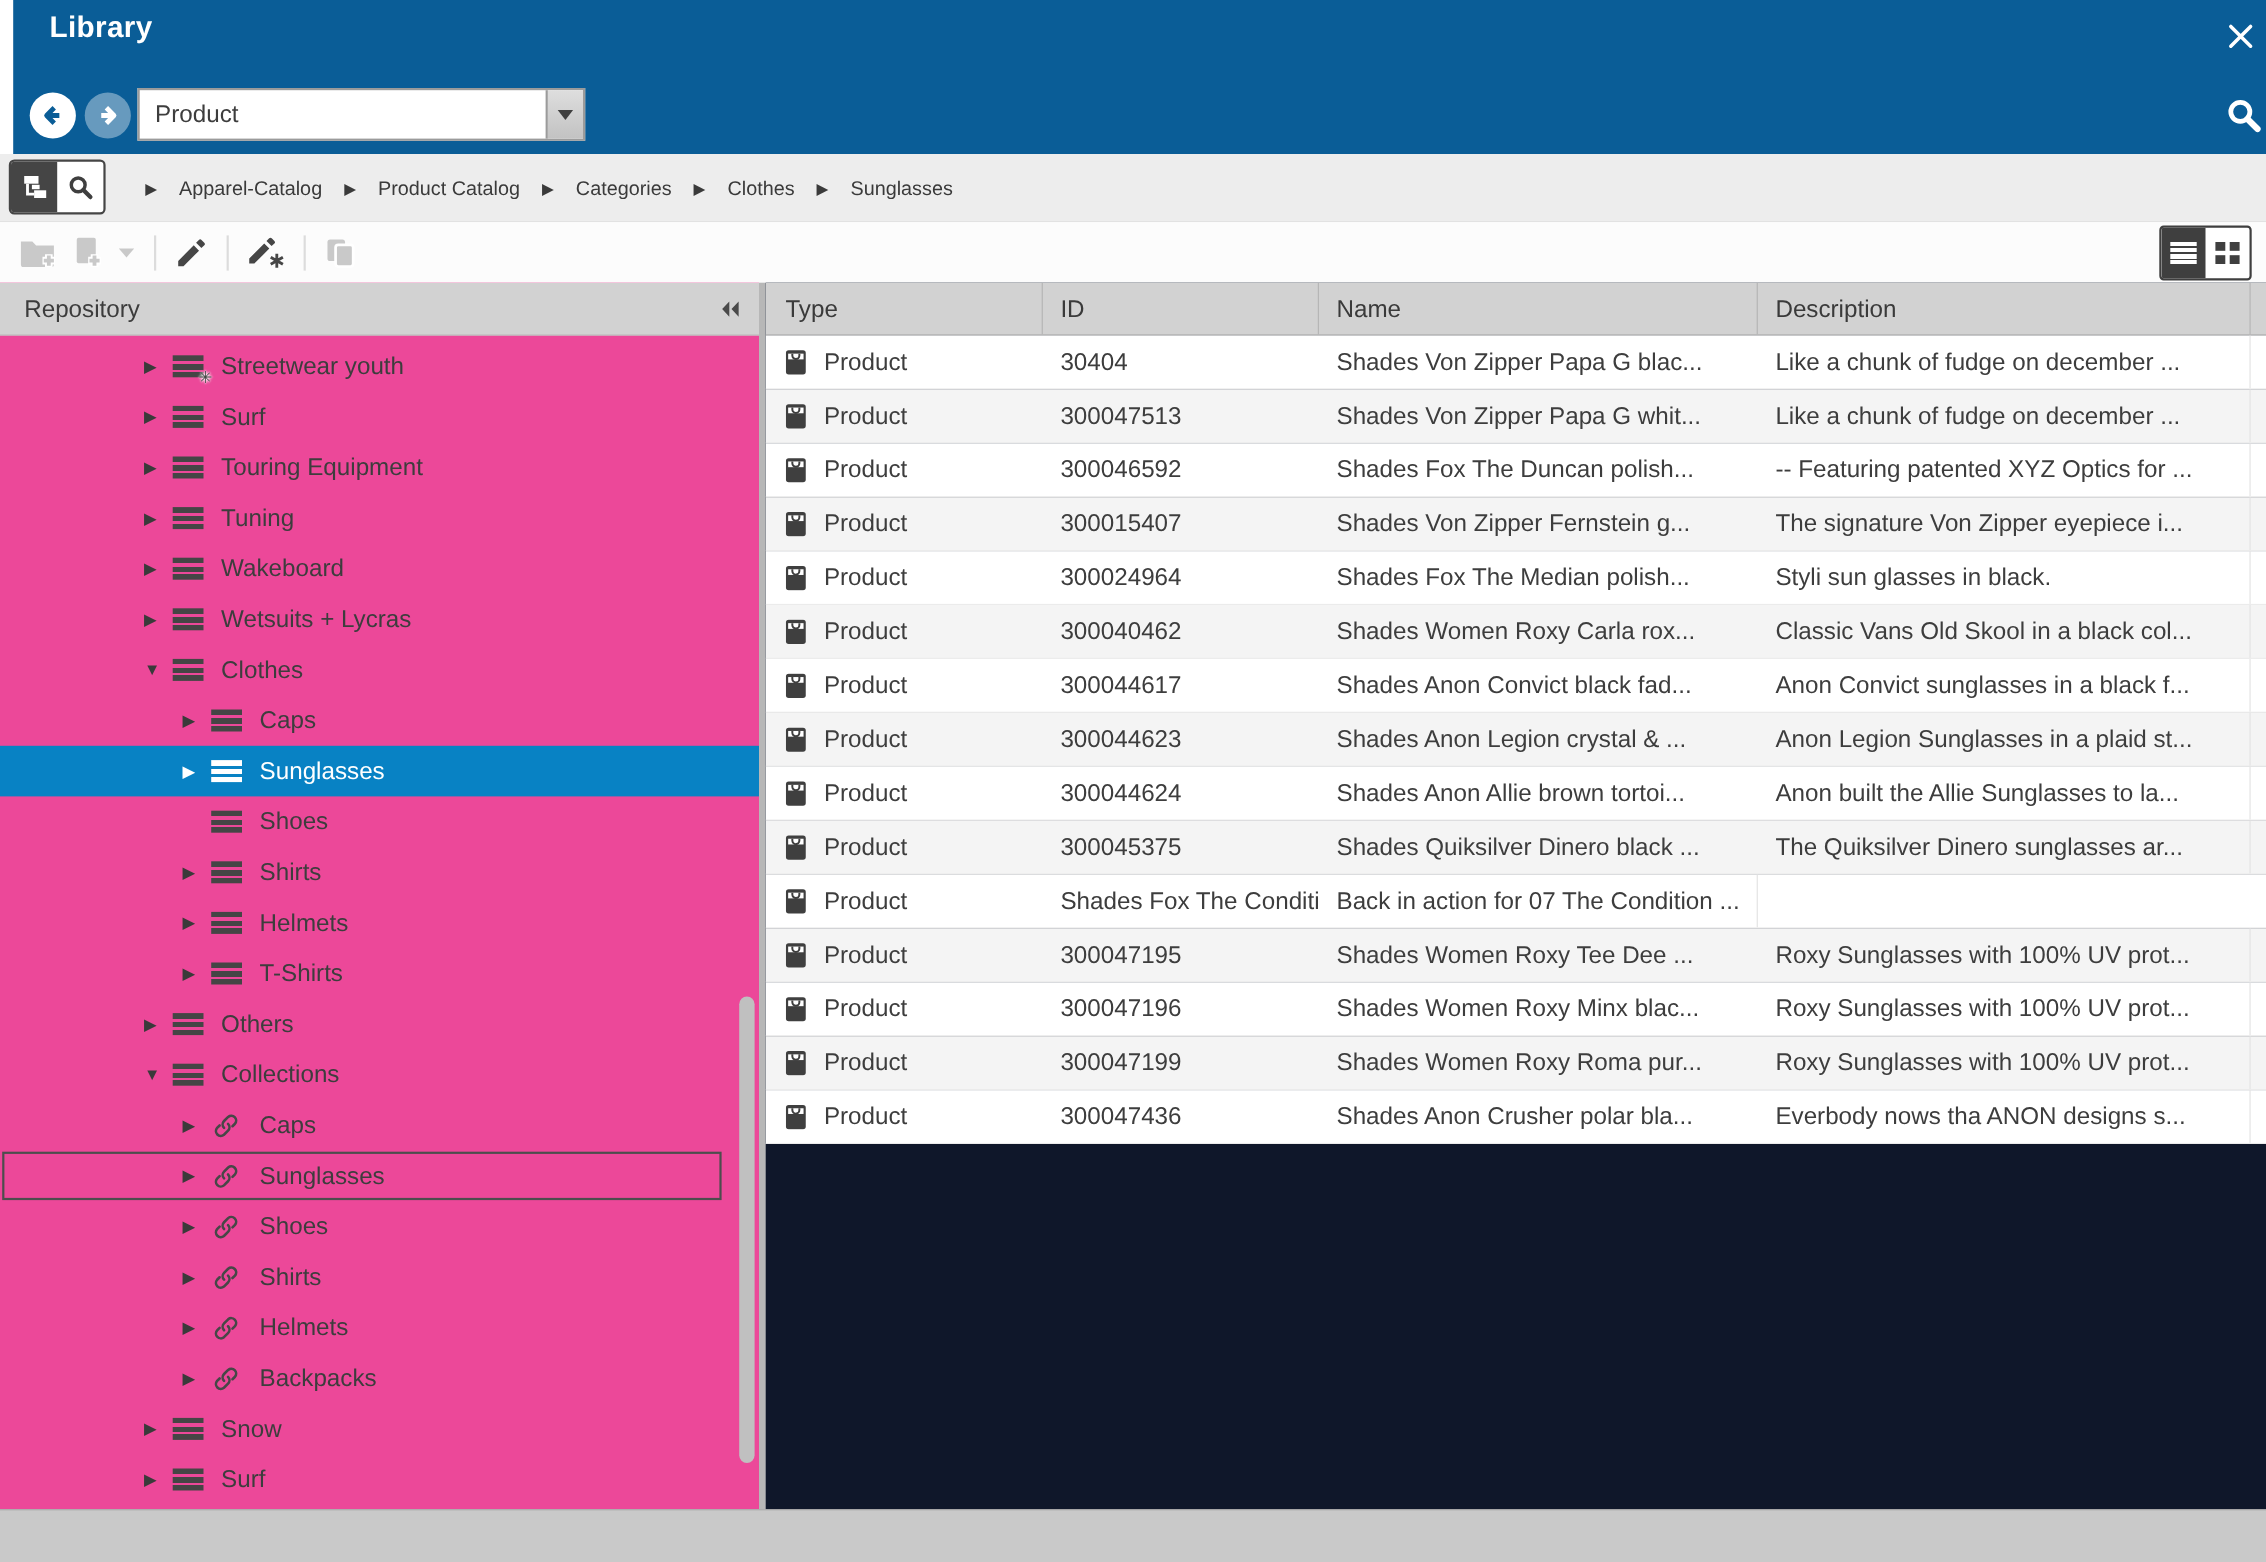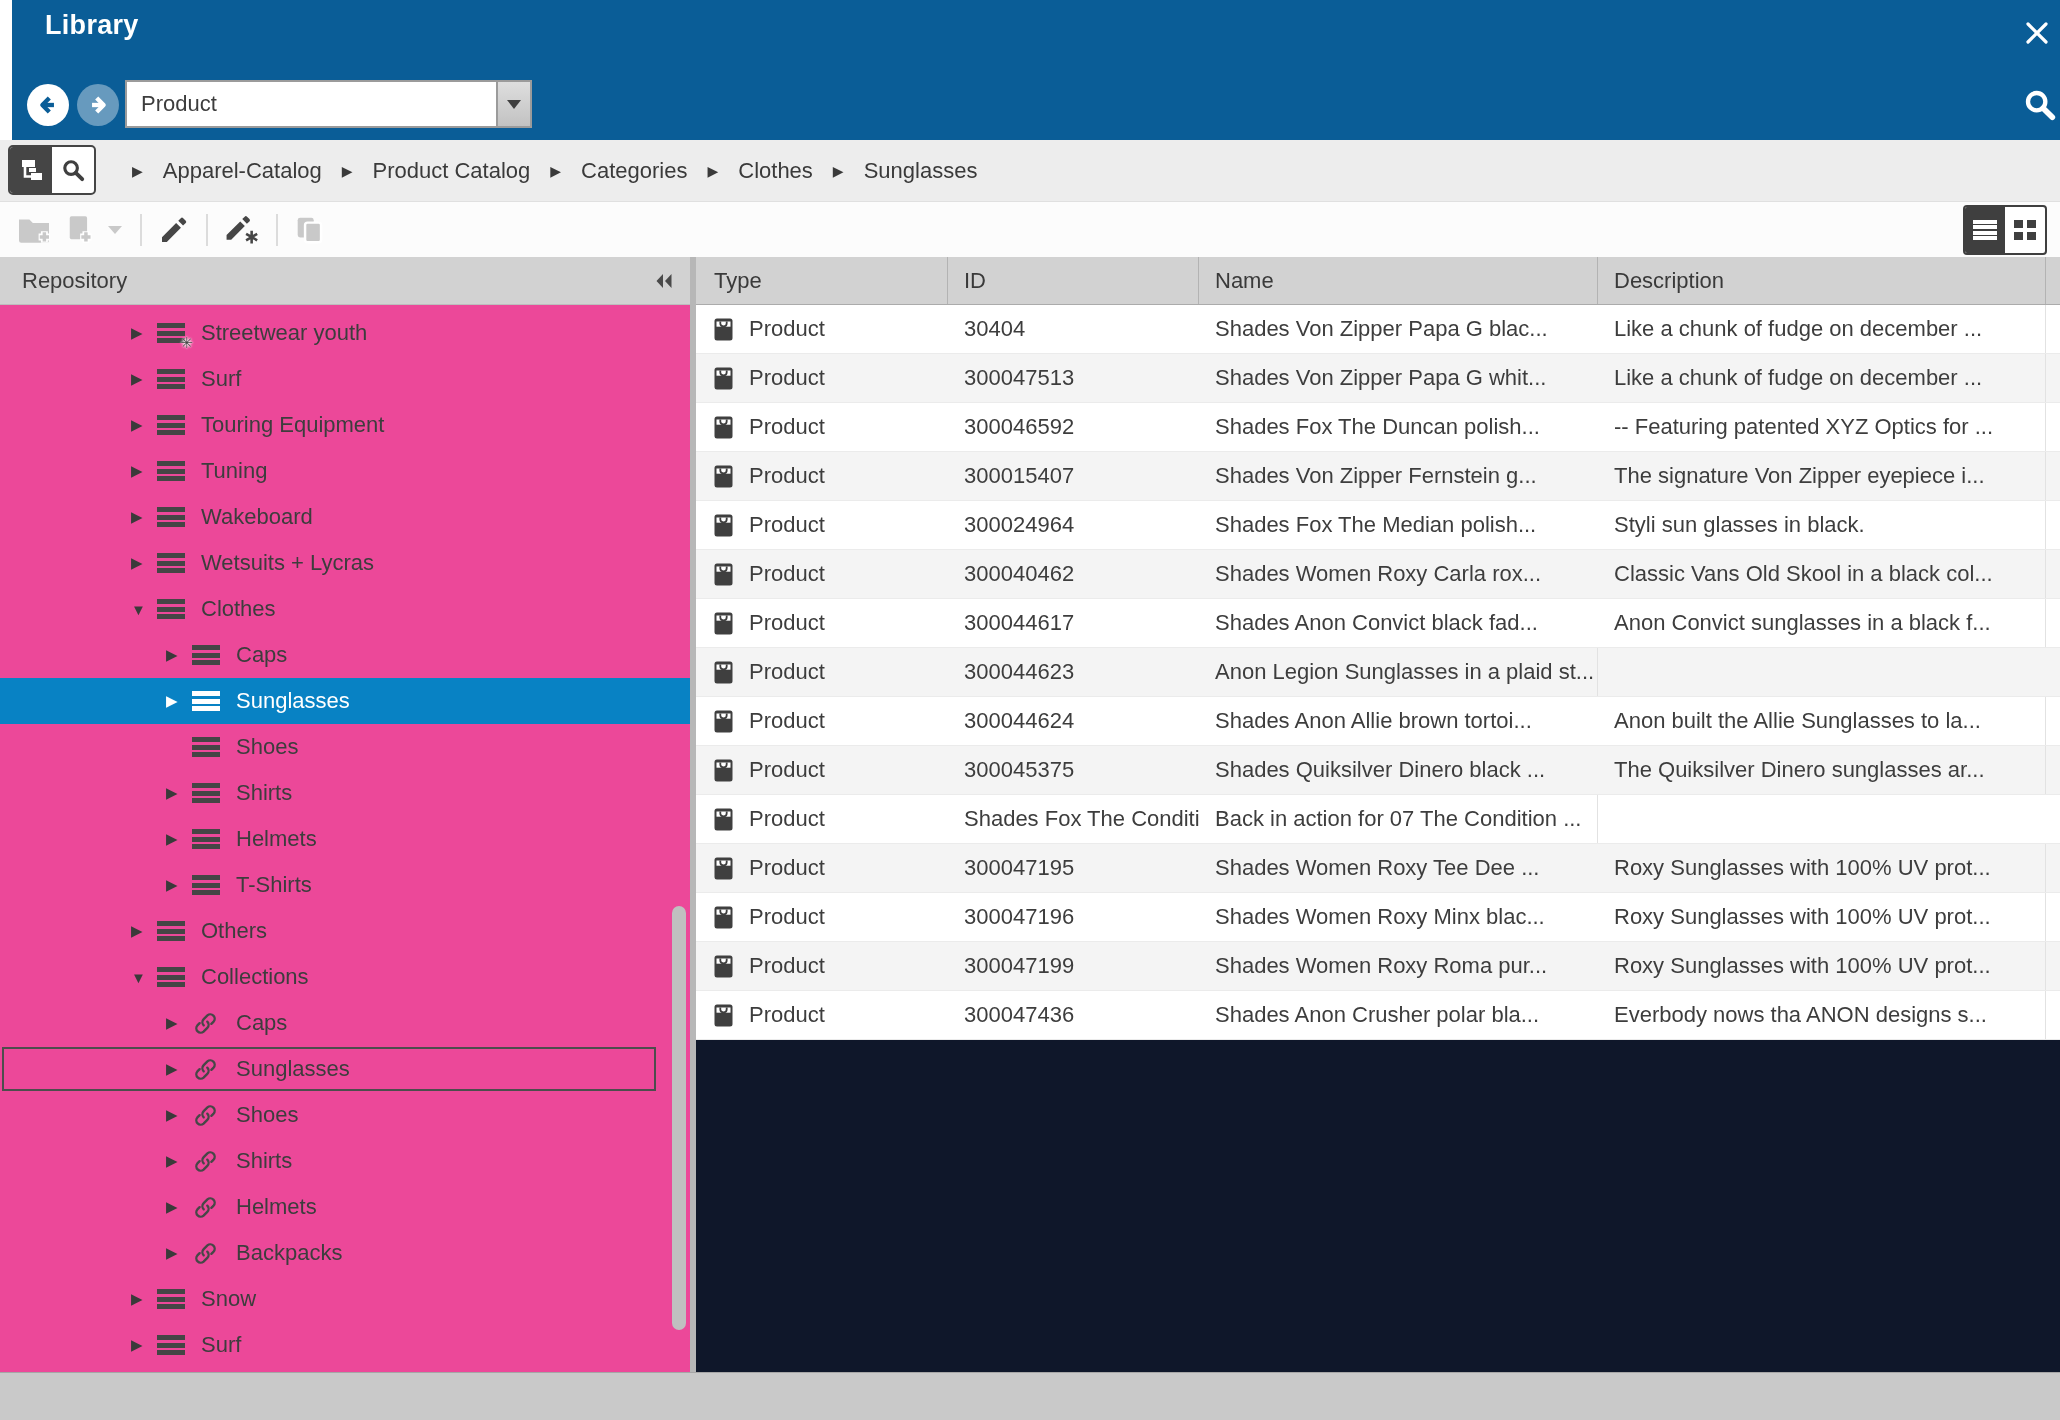--- a/index.html
+++ b/index.html
@@ -21,21 +21,21 @@
   .search-input::placeholder { color:#8d8d8d; opacity:1; }
   .search-go { position:absolute; left:2008px; top:82px; width:46px; height:46px; background:transparent; border:none; }
 
   
   .crumbrow { position:absolute; left:0; top:140px; width:2060px; height:62px; background:#ededed; border-bottom:1px solid #e0e0e0; }
   .mode-toggle { position:absolute; left:8px; top:5px; width:88px; height:50px; border:2px solid #454545; border-radius:5px; overflow:hidden; display:flex; background:#fff; }
   .mode-btn { width:42px; height:100%; display:flex; align-items:center; justify-content:center; }
   .mode-btn.active { background:#454545; }
   .crumbs { position:absolute; left:112px; top:0; height:62px; display:flex; align-items:center; }
   .bc-sep { font-size:14px; color:#3a3a3a; margin:0 20px; }
-  .bc-item { font-size:22px; color:#3a3a3a; white-space:nowrap; cursor:pointer; }
+  .bc-item { font-size:18px; color:#3a3a3a; white-space:nowrap; cursor:pointer; }
 
   
   .toolbar { position:absolute; left:0; top:202px; width:2060px; height:55px; background:#fcfcfc; display:flex; align-items:center; padding-left:10px; }
   .tb-icon { display:flex; align-items:center; justify-content:center; margin:0 6px; }
   .tb-sep { width:2px; height:32px; background:#dcdcdc; margin:0 10px; }
   .view-toggle { position:absolute; left:1963px; top:3px; width:84px; height:50px; border:2px solid #3f3f3f; border-radius:4px; overflow:hidden; display:flex; background:#fff; }
   .view-btn { width:40px; display:flex; align-items:center; justify-content:center; }
   .view-btn.active { background:#3f3f3f; }
   .glyph-bars-w { width:24px; height:20px; background:linear-gradient(#fff 0 4px,transparent 4px 5.5px,#fff 5.5px 9.5px,transparent 9.5px 11px,#fff 11px 15px,transparent 15px 16.5px,#fff 16.5px 20px); }
   .glyph-grid { width:22px; height:20px; display:grid; grid-template-columns:9px 9px; grid-template-rows:8px 8px; gap:4px; }
@@ -519,20 +519,21 @@
   <span>
     <svg width="19" height="23" viewBox="0 0 19 23">
       <rect x="0.5" y="0.5" width="18" height="22" rx="2.5" fill="#3f3f3f"></rect>
       <rect x="2.5" y="3.5" width="14" height="5.2" fill="#fff"></rect>
       <path d="M6.3 3.5 v1.7 a3.2 3.2 0 0 0 6.4 0 V3.5" fill="none" stroke="#3f3f3f" stroke-width="1.8"></path>
     </svg>
   </span>
 <span class="type-label">Product</span>
         </div>
         <div class="td">300044623</div>
+        <div class="td">Shades Anon Legion crystal &amp; ...</div>
         <div class="td desc">Anon Legion Sunglasses in a plaid st...</div>
         <div class="td-gutter"></div>
       </div>
       <div class="tr">
         <div class="td typecell">
   <span>
     <svg width="19" height="23" viewBox="0 0 19 23">
       <rect x="0.5" y="0.5" width="18" height="22" rx="2.5" fill="#3f3f3f"></rect>
       <rect x="2.5" y="3.5" width="14" height="5.2" fill="#fff"></rect>
       <path d="M6.3 3.5 v1.7 a3.2 3.2 0 0 0 6.4 0 V3.5" fill="none" stroke="#3f3f3f" stroke-width="1.8"></path>

